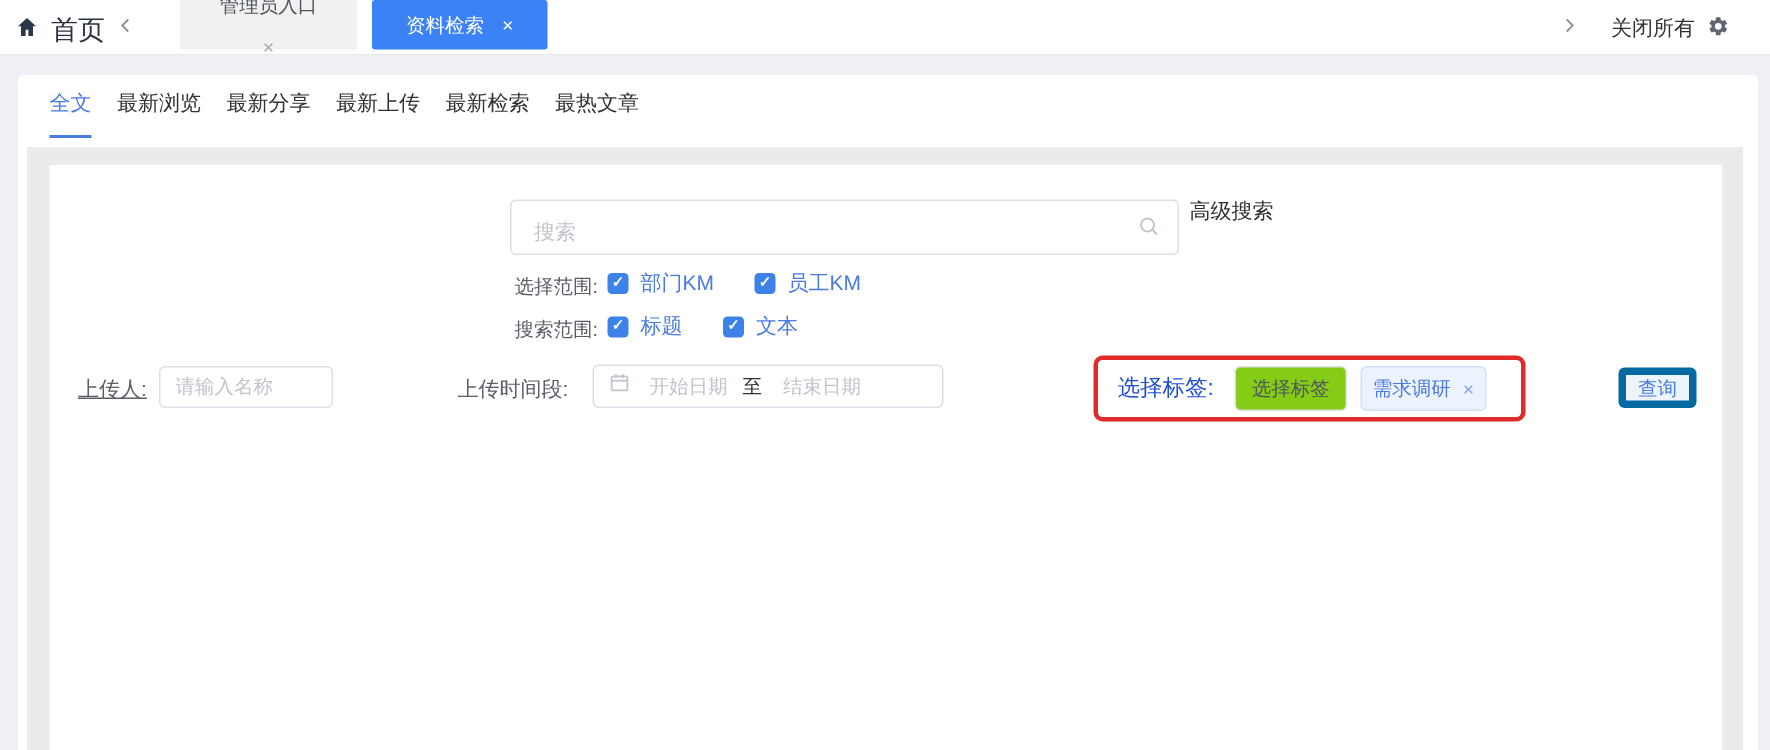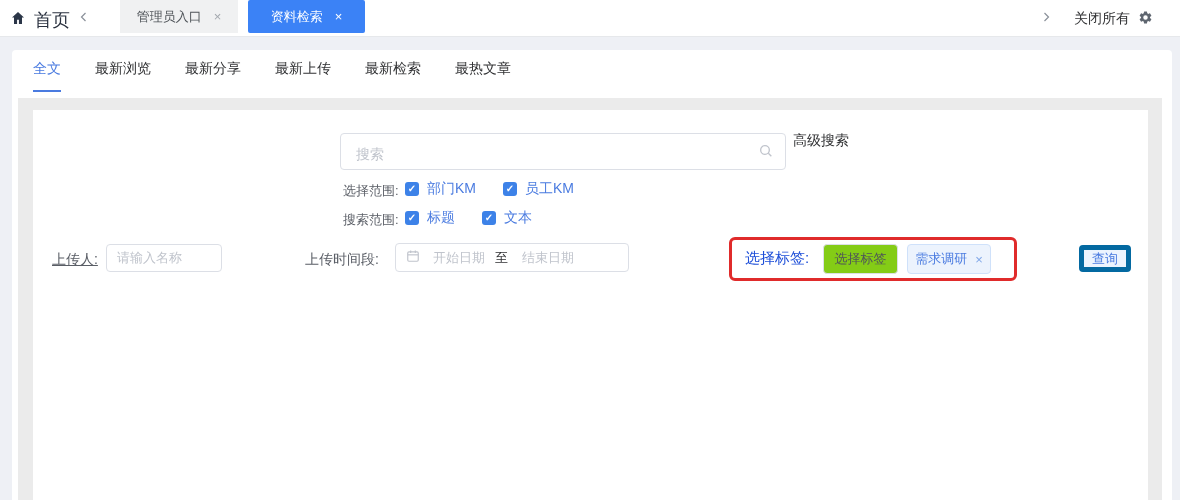--- a/index.html
+++ b/index.html
@@ -5,31 +5,31 @@
   * { box-sizing: border-box; margin: 0; padding: 0; }
   body { font-family: "Liberation Sans", sans-serif; }
   .stage { position: relative; width: 1180px; height: 500px; background: #eef0f5; overflow: hidden; }
 
   
   .topbar { position: absolute; left: 0; top: 0; width: 1180px; height: 37px; background: #fff; border-bottom: 1px solid #e6e8eb; }
   .home { position: absolute; left: 10px; top: 8px; display: flex; align-items: center; gap: 8px; cursor: pointer; }
   .home-label { font-size: 18px; color: #2b3240; font-weight: 500; }
   .tb-chevron { position: absolute; top: 9px; width: 16px; height: 16px; display: flex; align-items: center; justify-content: center; cursor: pointer; }
   .tb-tab { position: absolute; top: 0; height: 33px; display: flex; align-items: center; justify-content: center; gap: 12px; font-size: 13px; cursor: pointer; }
-  .tb-tab.inactive { background: #f0f1f2; color: #4f5459; }
+  .tb-tab.inactive { background: #f0f1f2; color: #4f5459; flex-direction: column; }
   .tb-tab.inactive .tab-close { color: #a2a7ad; }
   .tb-tab.active { background: #3b82f6; color: #fff; border-radius: 2px; }
   .tb-tab.active .tab-close { color: #fff; }
   .tab-close { font-size: 13px; line-height: 1; cursor: pointer; }
   .close-all { position: absolute; left: 1074px; top: 10px; font-size: 14px; color: #303133; cursor: pointer; }
   .gear { position: absolute; left: 1138px; top: 10px; cursor: pointer; }
 
   
   .card { position: absolute; left: 12px; top: 50px; width: 1160px; height: 450px; background: #fff; border-radius: 4px 4px 0 0; }
-  .nav-tabs { position: absolute; left: 33px; top: 60px; display: flex; gap: 34px; }
+  .nav-tabs { position: absolute; left: 33px; top: 60px; display: flex; gap: 17px; }
   .nav-tab { font-size: 14px; color: #303133; padding-bottom: 12px; cursor: pointer; }
   .nav-tab.active { color: #4a7be0; border-bottom: 2px solid #4a7be0; }
   .gray-zone { position: absolute; left: 18px; top: 98px; width: 1144px; height: 402px; background: #ebebeb; }
   .inner-panel { position: absolute; left: 33px; top: 110px; width: 1115px; height: 390px; background: #fff; }
 
   
   .search-box { position: absolute; left: 340px; top: 133px; width: 446px; height: 37px; }
   .search-input { width: 100%; height: 100%; border: 1px solid #dcdfe6; border-radius: 4px; padding: 4px 36px 0 15px; font-size: 14px; color: #303133; outline: none; font-family: "Liberation Sans", sans-serif; }
   .search-input::placeholder { color: #c0c4cc; }
   .search-icon { position: absolute; right: 12px; top: 10px; cursor: pointer; }

